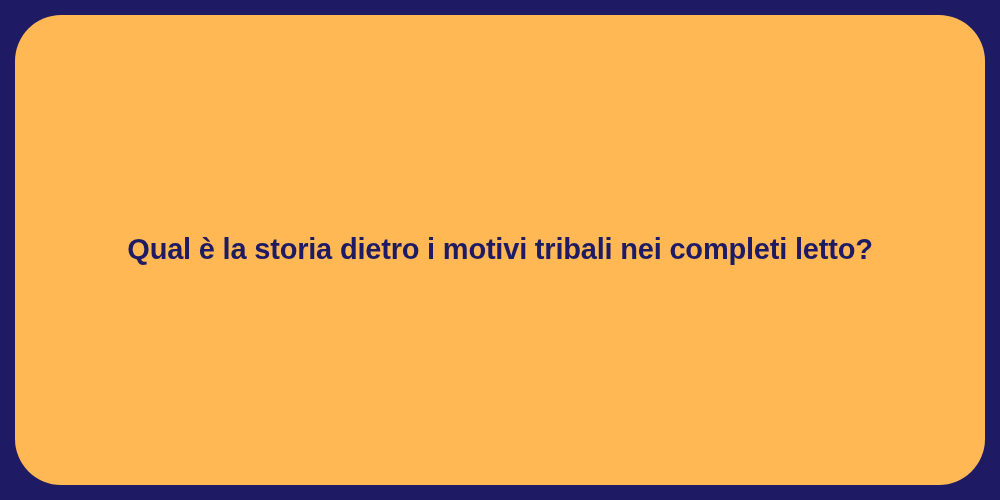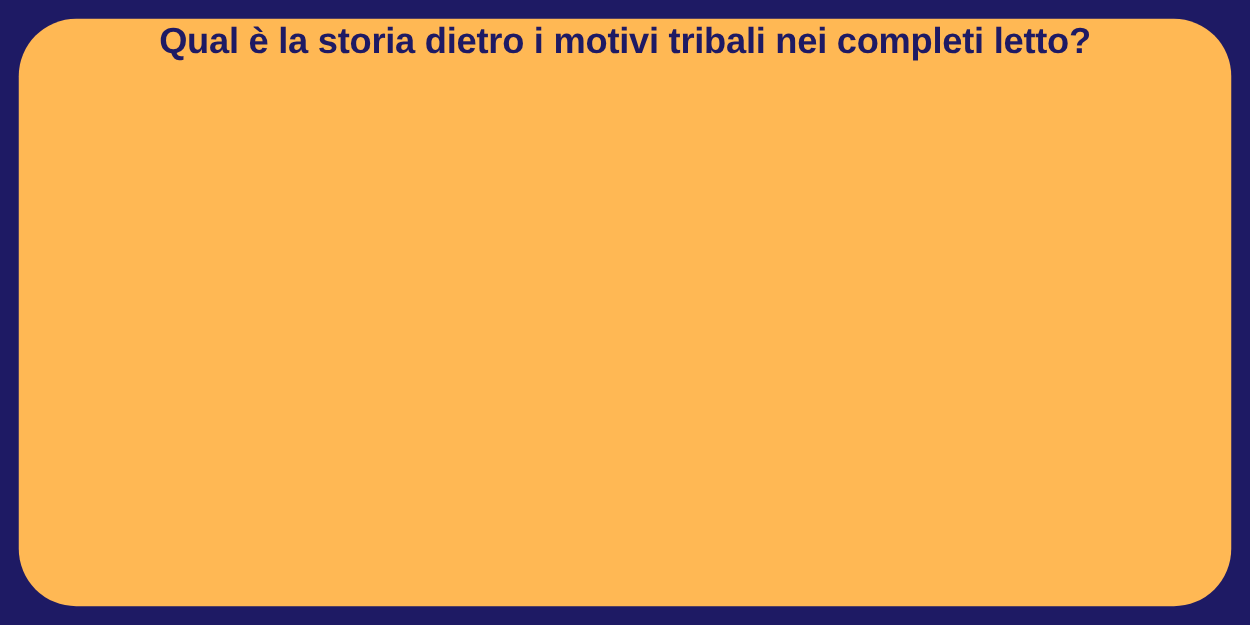--- a/index.html
+++ b/index.html
@@ -25,20 +25,21 @@
   }
 
   #card {
     position: relative;
     width: 100%;
     height: 100%;
     box-sizing: border-box;
     background: #ffb854;
     border-radius: 46px;
     display: flex;
+    align-items: center;
     justify-content: center;
     overflow: hidden;
   }
 
   #question {
     margin: 0;
     padding: 0 60px;
     text-align: center;
     font-family: "Liberation Sans", sans-serif;
     font-size: 29px;

